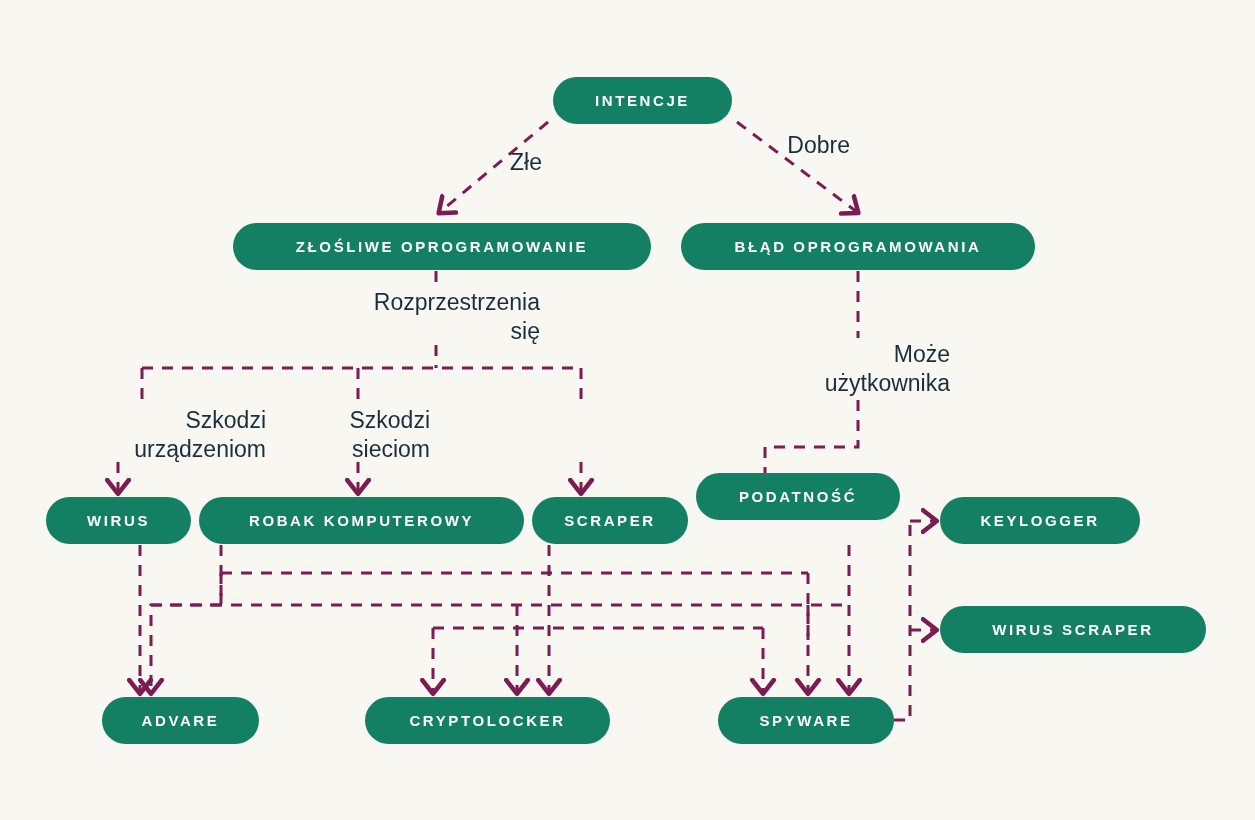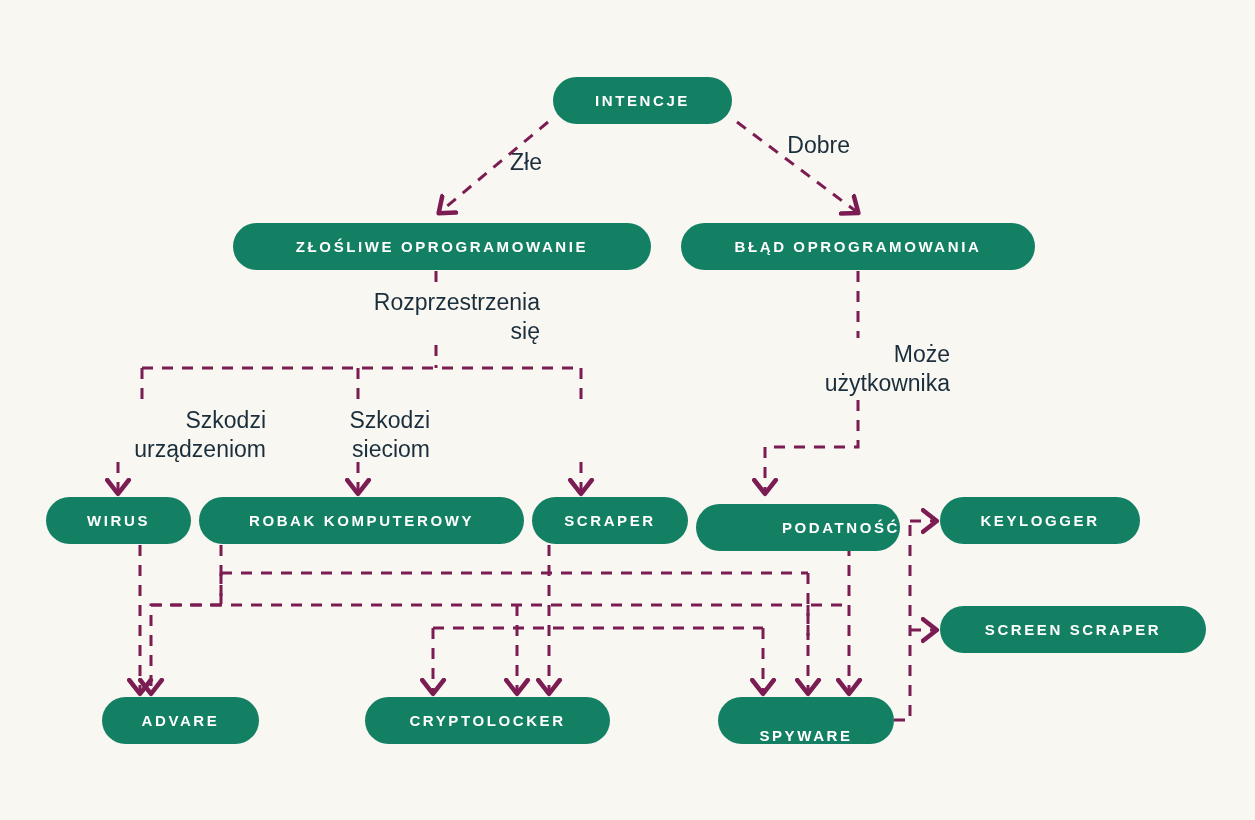--- a/index.html
+++ b/index.html
@@ -131,41 +131,41 @@
   </div>
 
   <div class="node" style="left:199px; top:497px; width:325px;">
     <span>ROBAK KOMPUTEROWY</span>
   </div>
 
   <div class="node" style="left:532px; top:497px; width:156px;">
     <span>SCRAPER</span>
   </div>
 
-  <div class="node" style="left:696px; top:504px; width:204px;justify-content:flex-end;">
+  <div class="node" style="left:696px; top:473px; width:204px;">
     <span>PODATNOŚĆ</span>
   </div>
 
   <div class="node" style="left:940px; top:497px; width:200px;">
     <span>KEYLOGGER</span>
   </div>
 
   <div class="node" style="left:940px; top:606px; width:266px;">
-    <span>SCREEN SCRAPER</span>
+    <span>WIRUS SCRAPER</span>
   </div>
 
   <div class="node" style="left:102px; top:697px; width:157px;">
     <span>ADVARE</span>
   </div>
 
   <div class="node" style="left:365px; top:697px; width:245px;">
     <span>CRYPTOLOCKER</span>
   </div>
 
-  <div class="node" style="left:718px; top:697px; width:176px;align-items:flex-end;">
+  <div class="node" style="left:718px; top:697px; width:176px;">
     <span>SPYWARE</span>
   </div>
 
   <div class="edge-label" style="left:452px; top:148px; width:90px;">Złe</div>
 
   <div class="edge-label" style="left:740px; top:131px; width:110px;">Dobre</div>
 
   <div class="edge-label" style="left:330px; top:288px; width:210px;">Rozprzestrzenia
 się</div>
 

